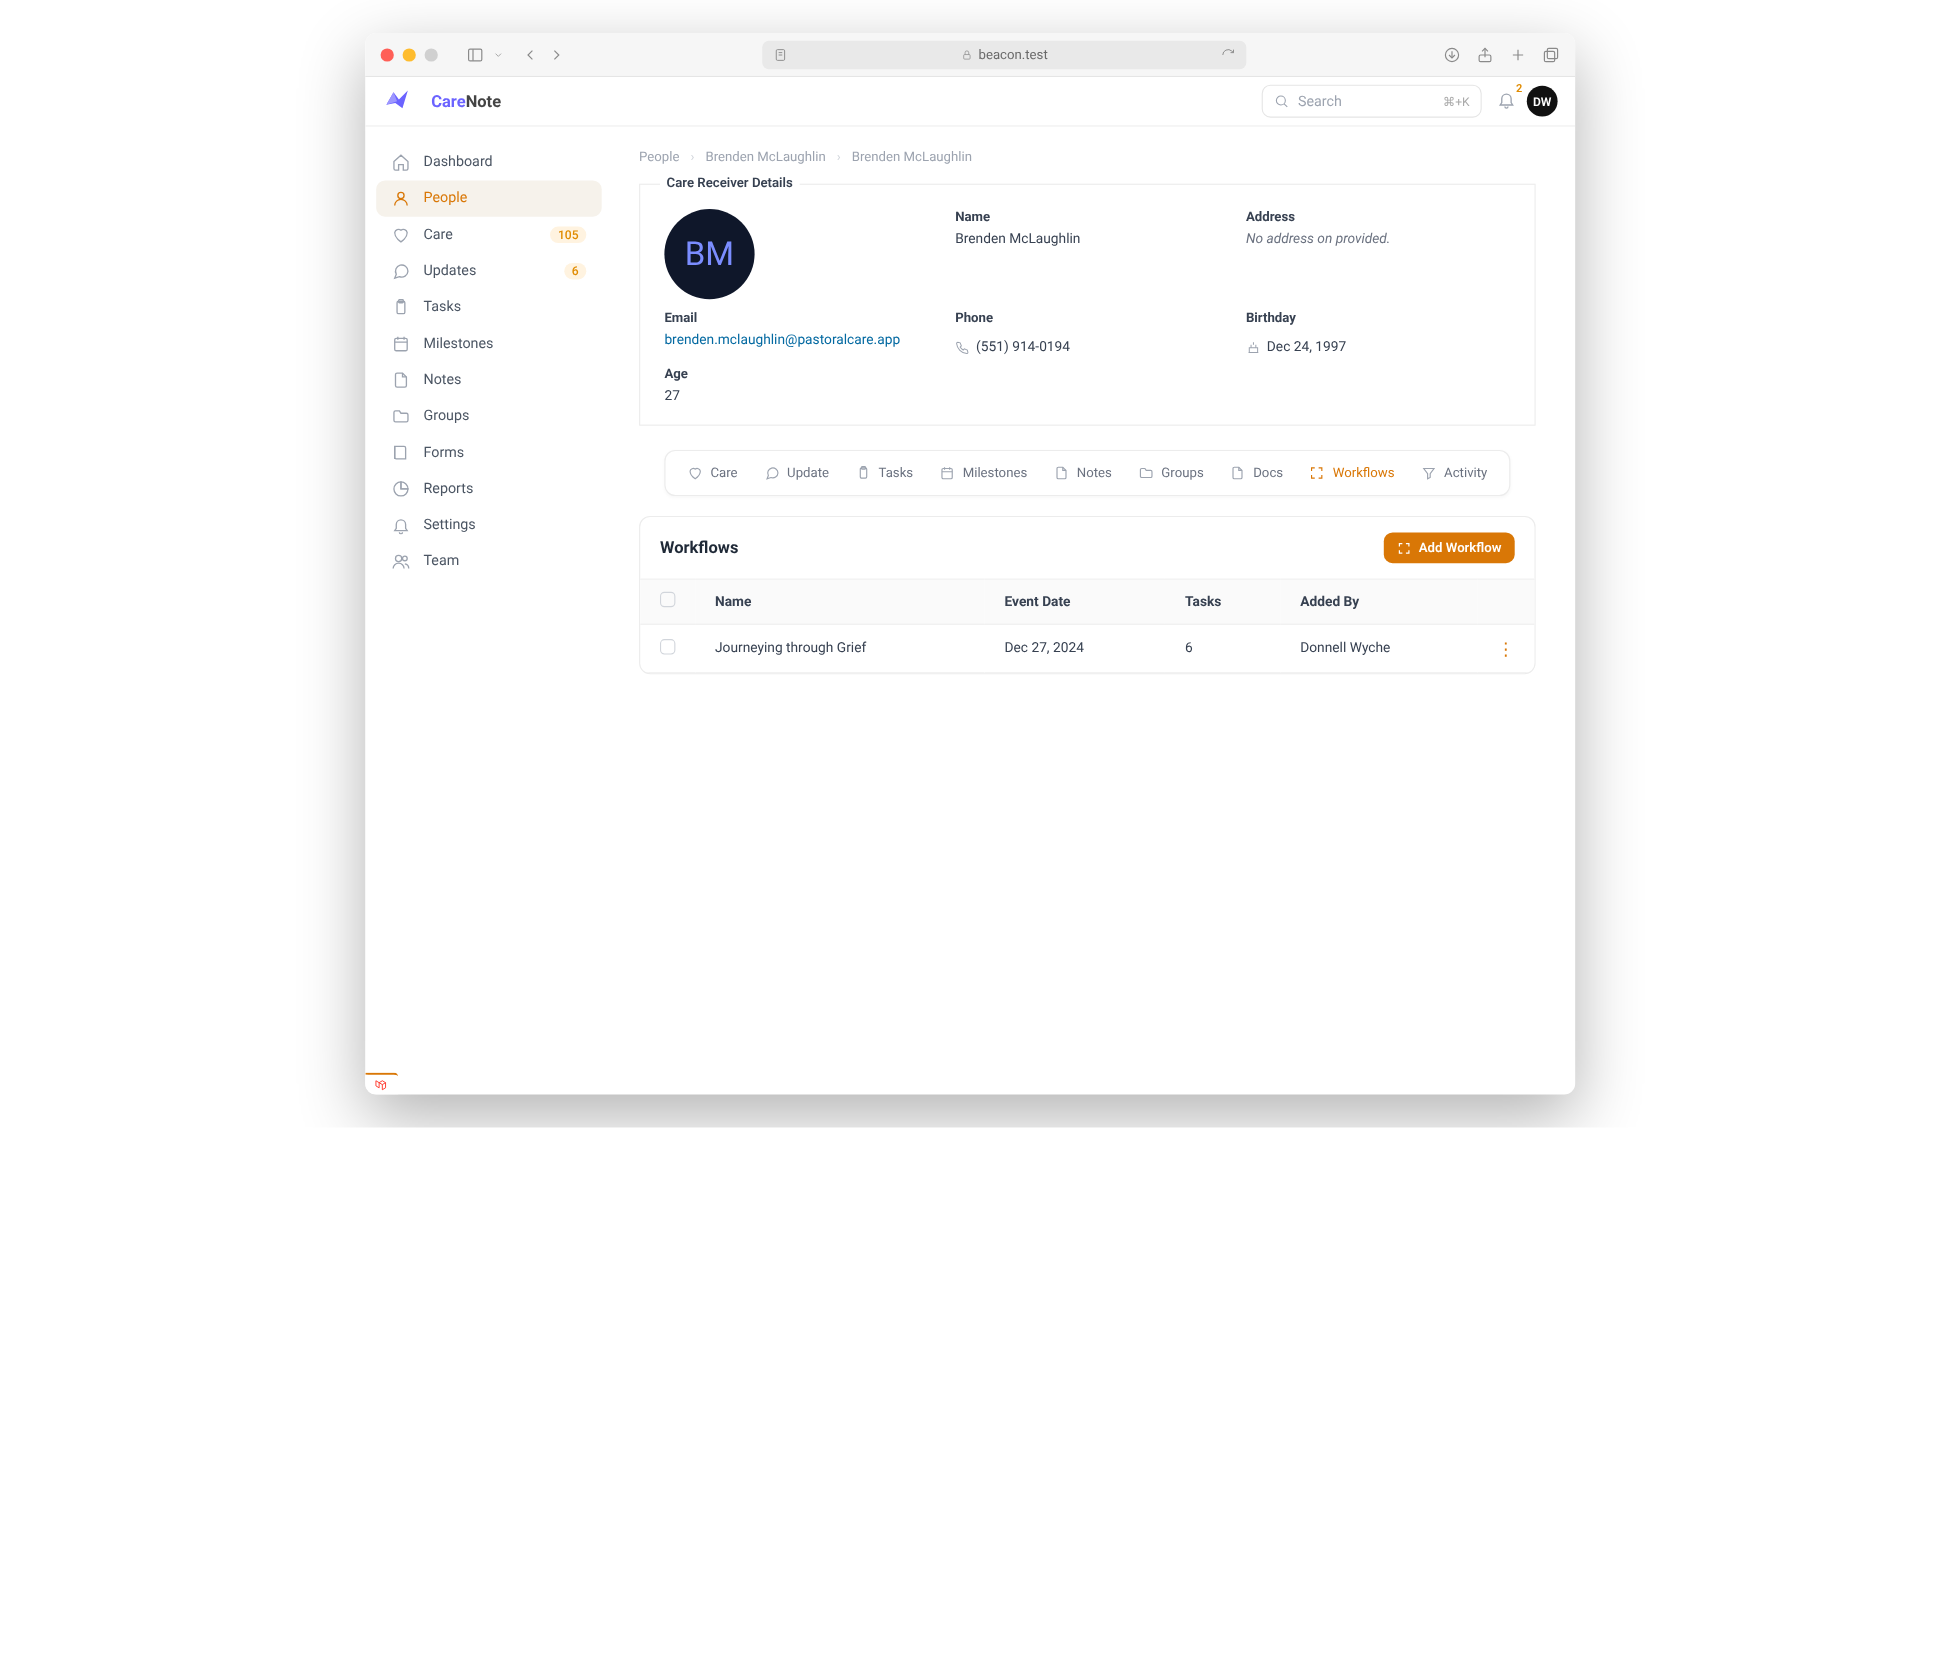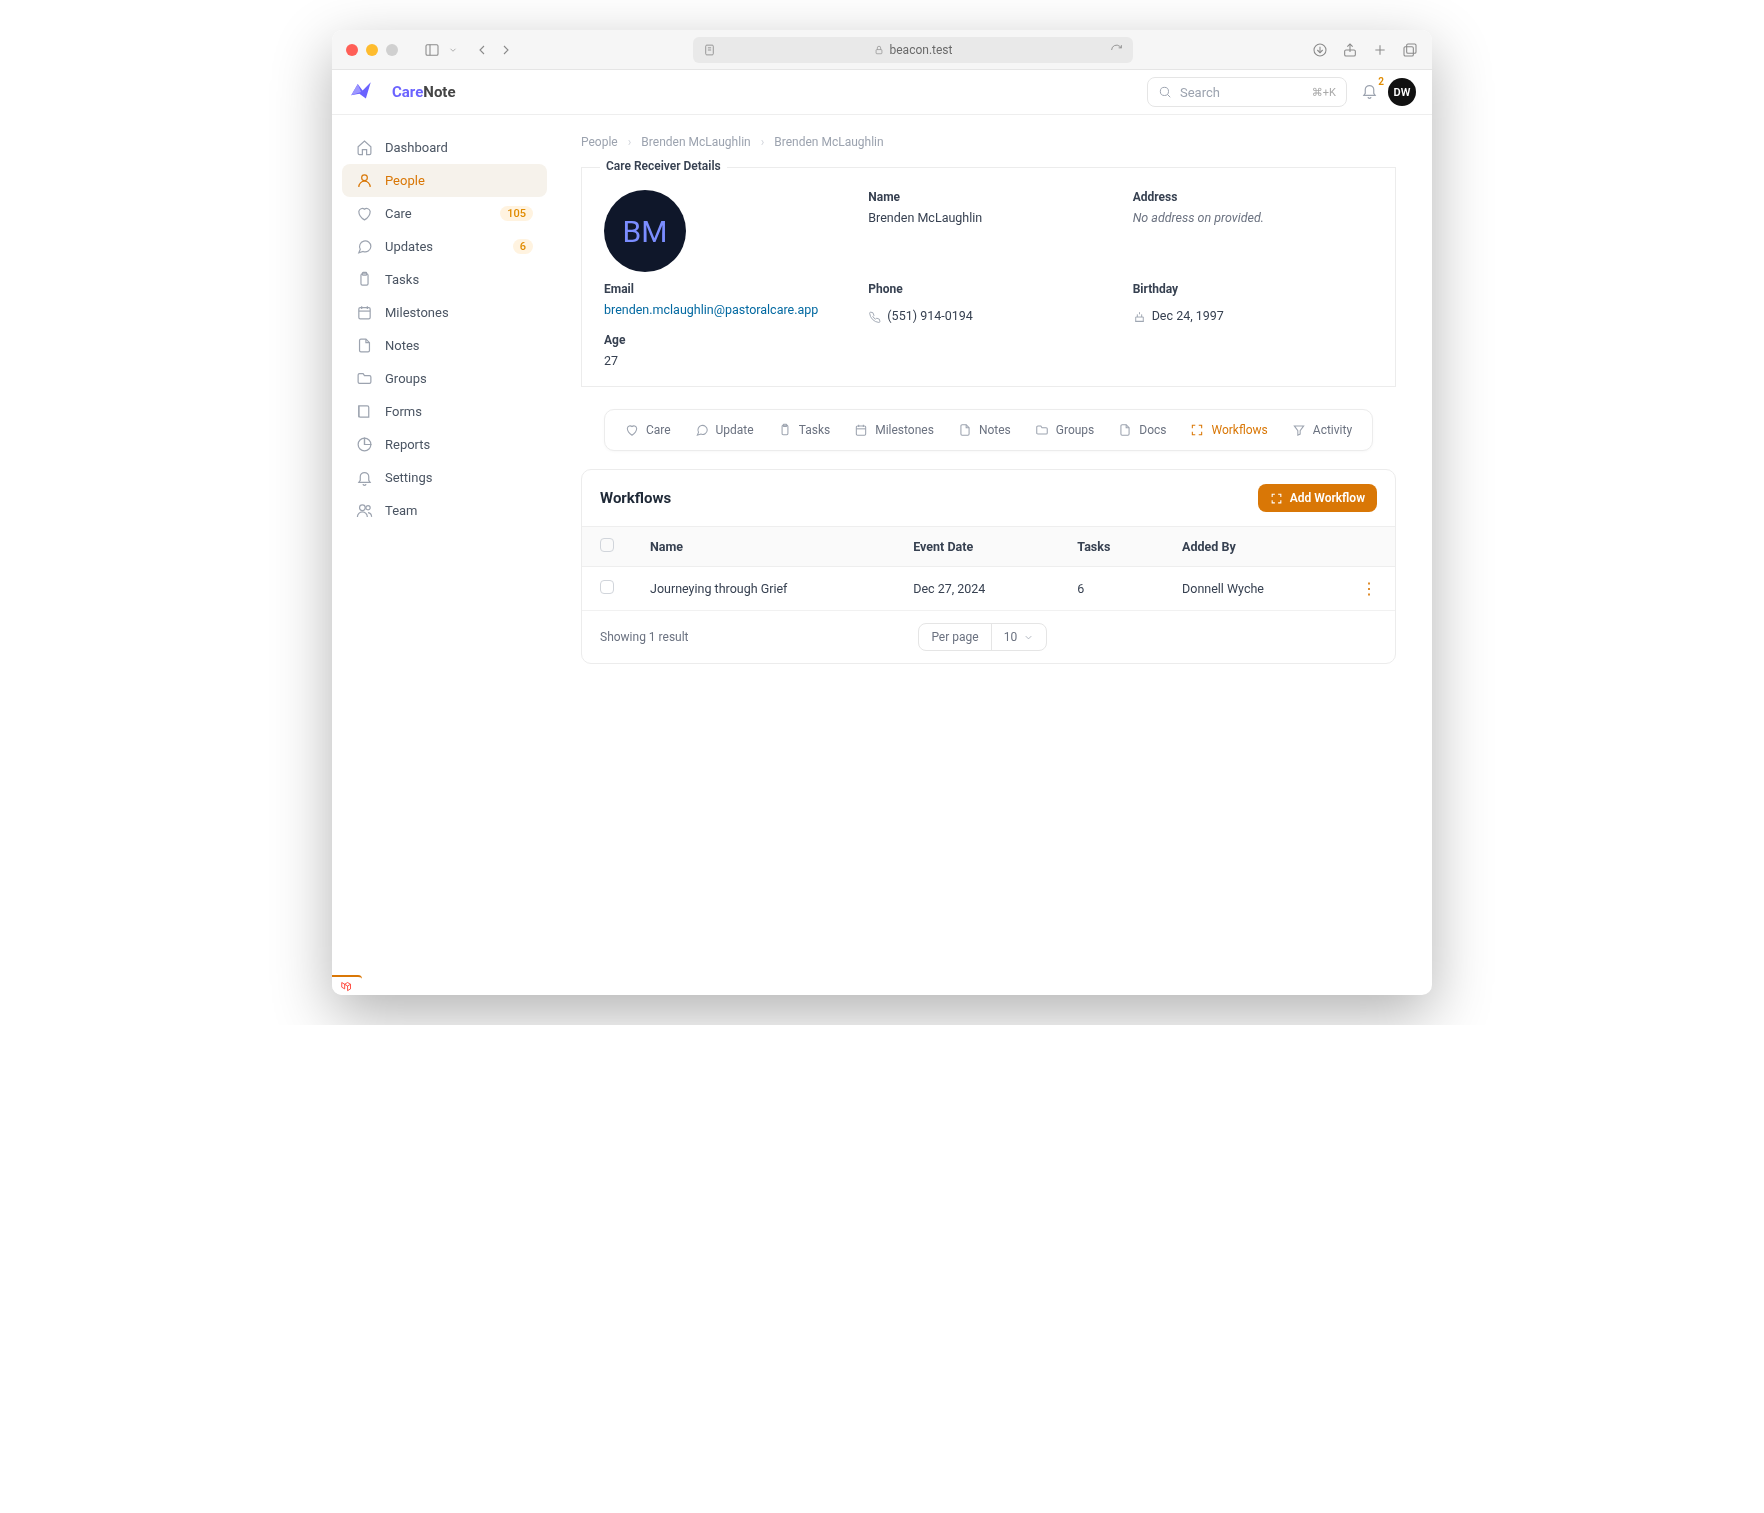--- a/index.html
+++ b/index.html
@@ -47,21 +47,21 @@
 .btn-edit svg{width:14px;height:14px;stroke:#fff;fill:none;stroke-width:2;}
 
 .card { border:1px solid #ececec; border-radius:0; margin-top:18px; position:relative; padding:22px 22px 18px;}
 .card-legend { position:absolute; top:-9px; left:18px; background:#fff; padding:0 6px; font-size:12px; font-weight:600; color:#374151;}
 .details-grid { display:grid; grid-template-columns: 1fr 1fr 1fr; gap:10px 24px;}
 .field-label{font-size:12px; font-weight:700; color:#374151;}
 .field-val{font-size:12.5px; color:#374151; margin-top:6px;}
 .field-val.muted{font-style:italic; color:#6b7280;}
 .field-val a{color:#0369a1; text-decoration:none;}
 .avatar-lg{width:82px;height:82px;border-radius:50%;background:#0f172a;color:#7b8dff;display:flex;align-items:center;justify-content:center;font-size:30px;font-weight:400;}
-.field-row{display:flex;align-items:flex-end;gap:6px;margin-top:12px;}
+.field-row{display:flex;align-items:center;gap:6px;margin-top:12px;}
 .mini-icon{width:13px;height:13px;stroke:#9ca3af;fill:none;stroke-width:1.7;}
 
 .tabbar { margin:22px auto 0; display:flex; gap:4px; background:#fff; border:1px solid #ececec; border-radius:10px; padding:6px 10px; width:fit-content; box-shadow:0 1px 3px rgba(0,0,0,0.03);}
 .tab { display:flex; align-items:center; gap:7px; padding:7px 10px; font-size:12px; color:#6b7280; border-radius:6px; cursor:pointer;}
 .tab.active{color:#d97706;}
 .tab.active .tab-icon{stroke:#d97706;}
 .tab-icon{width:14px;height:14px;stroke:#9ca3af;fill:none;stroke-width:1.8;}
 
 .panel { border:1px solid #ececec; border-radius:10px; margin-top:18px; overflow:hidden;}
 .panel-head { display:flex; align-items:center; padding:14px 18px;}
@@ -418,33 +418,20 @@
               <tr>
                 <td><span class="chk"></span></td>
   <td>Journeying through Grief</td>
   <td>Dec 27, 2024</td>
   <td>6</td>
   <td>Donnell Wyche</td>
   <td class="row-menu">⋮</td>
               </tr>
             </tbody>
         </table>
-        <div class="panel-foot">
-          <span>Showing 1 result</span>
-          <div class="pager">
-            <div class="seg">Per page</div>
-            <div class="seg">
-              <span>10</span>
-              <svg class="mini-icon" viewBox="0 0 24 24" style="width:11px">
-                  <polyline points="6 9 12 15 18 9"></polyline>
-                </svg>
-            </div>
-          </div>
-          <span style="width:100px"></span>
-        </div>
       </div>
     </div>
 
     <div class="footer-badge">
       <div class="lara">
           <svg viewBox="0 0 24 24">
             <path d="M3 6l5 3v8l-5-3zM8 9l5-3 5 3-5 3zM13 12v8l5-3v-8"></path>
           </svg>
         </div>
     </div>

